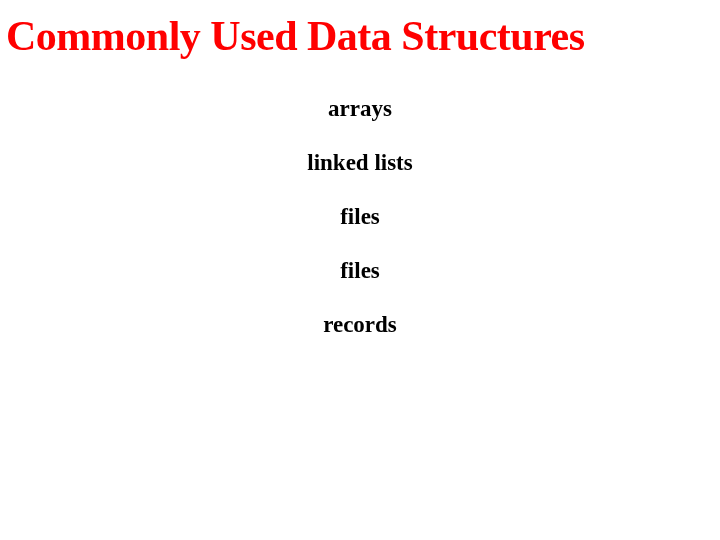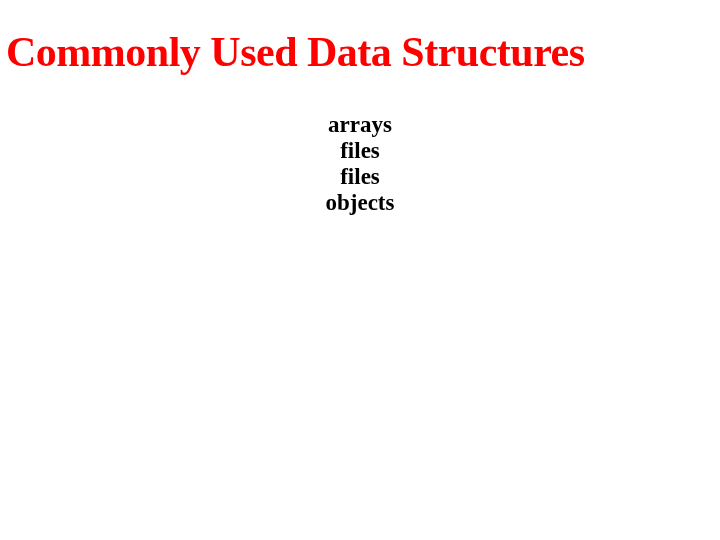--- a/index.html
+++ b/index.html
@@ -10,47 +10,49 @@
     body {
       width: 720px;
       height: 540px;
       background: #ffffff;
       font-family: "Comic Sans MS", "Comic Sans", cursive;
       overflow: hidden;
     }
     .slide {
       width: 100%;
       height: 100%;
-      padding-top: 28px;
+      padding-top: 12px;
     }
     .title {
       color: #ff0000;
       font-weight: bold;
       font-size: 42px;
       text-align: left;
       padding-left: 6px;
       letter-spacing: -0.5px;
     }
     .list {
       margin-top: 36px;
       display: flex;
       flex-direction: column;
       align-items: center;
+      gap: 28px;
     }
     .list-item {
       color: #000000;
       font-weight: bold;
       font-size: 23px;
       text-align: center;
     }
   </style>
 </head>
 <body>
 
 <div class="slide">
   <h1 class="title">Commonly Used Data Structures</h1>
   <div class="list">
     <div class="list-item">arrays</div>
+    <div class="list-item">linked lists</div>
     <div class="list-item">files</div>
     <div class="list-item">files</div>
-    <div class="list-item">objects</div>
+    <div class="list-item">records</div>
   </div>
 </div>
 
 </body></html>

